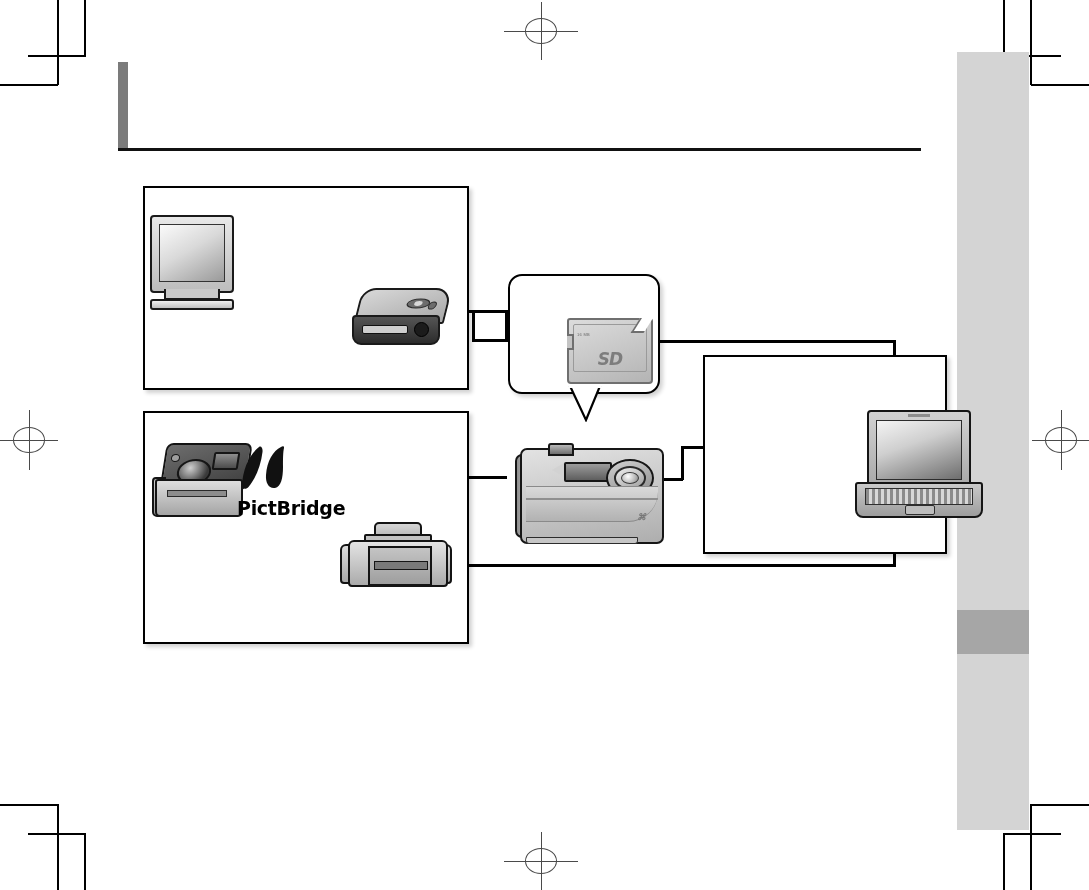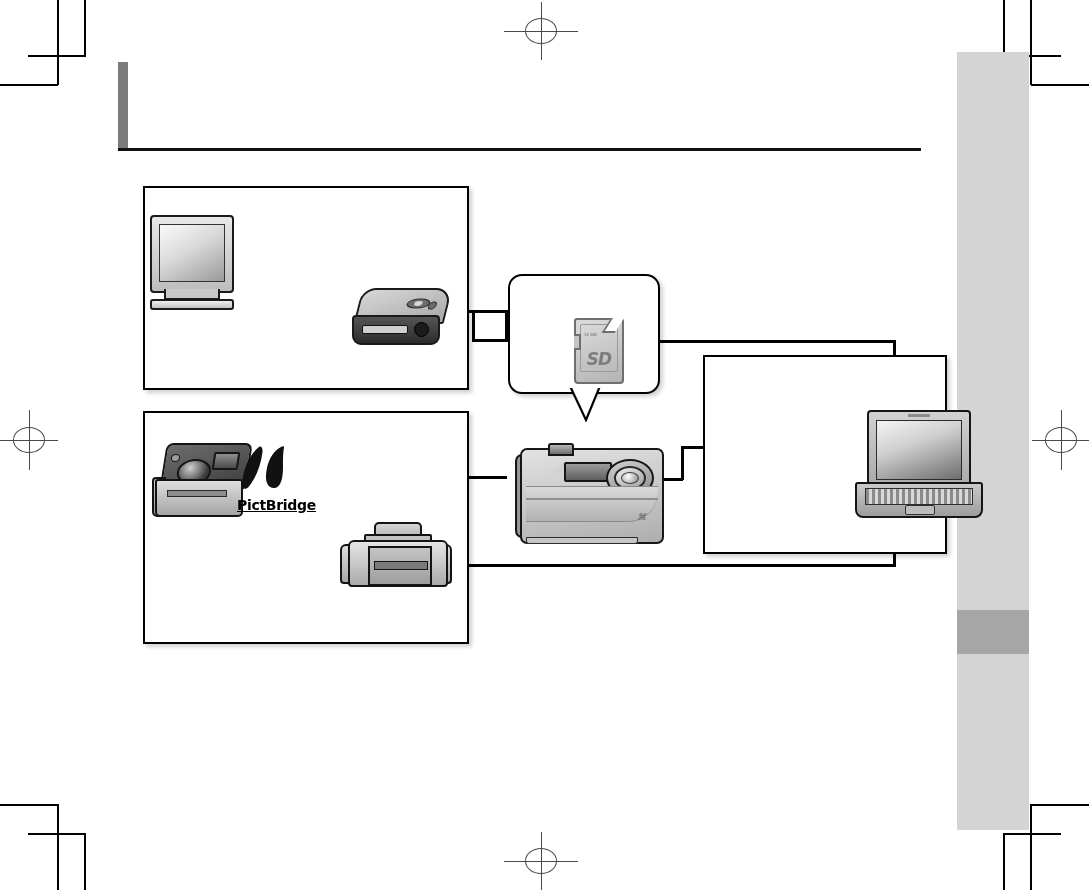--- a/index.html
+++ b/index.html
@@ -67,23 +67,23 @@
   .cr-front{position:absolute;left:0;top:27px;width:84px;height:26px;
             background:linear-gradient(180deg,#555,#2c2c2c);
             border:2px solid #1a1a1a;border-radius:4px 4px 9px 9px;}
   .cr-slot{position:absolute;left:8px;top:8px;width:44px;height:7px;background:#cfcfcf;
            border:1px solid #111;border-radius:2px;}
   .cr-btn{position:absolute;left:60px;top:5px;width:13px;height:13px;border-radius:50%;
           background:#1b1b1b;border:1px solid #000;}
   .cr-logo{position:absolute;left:46px;top:6px;width:34px;height:13px;transform:skewX(-14deg);}
 
   
-  .sd{position:absolute;left:16px;top:0;width:46px;height:62px;
+  .sd{position:absolute;left:9px;top:0;width:46px;height:62px;
       background:linear-gradient(160deg,#dcdcdc,#b4b4b4);
-      border:2px solid #6f6f6f;border-radius:3px 3px 4px 4px;}
+      border:2px solid #6f6f6f;border-radius:3px 3px 4px 4px;padding-left:36px;}
   .sd-notch{position:absolute;right:-2px;top:-2px;width:11px;height:13px;background:#fff;
             border-left:2px solid #6f6f6f;border-bottom:2px solid #6f6f6f;
             transform:skewX(-32deg);transform-origin:top right;}
   .sd-lock{position:absolute;left:-2px;top:14px;width:5px;height:12px;
            background:#c4c4c4;border:2px solid #6f6f6f;border-left:none;}
   .sd-inner{position:absolute;left:4px;top:4px;right:4px;bottom:10px;
             border:1px solid #9a9a9a;border-radius:2px;}
   .sd-tiny{position:absolute;left:8px;top:12px;font-size:4px;color:#6a6a6a;letter-spacing:.3px;}
   .sd-logo{position:absolute;left:0;right:0;top:29px;text-align:center;
            font-family:"DejaVu Sans",sans-serif;font-weight:bold;font-style:italic;
@@ -106,22 +106,22 @@
            border:2px solid #141414;border-radius:3px 3px 5px 5px;}
   .pp-tray{position:absolute;left:10px;top:9px;width:58px;height:5px;
            background:#8d8d8d;border:1px solid #2a2a2a;}
   .pp-side{position:absolute;left:-3px;top:34px;width:10px;height:36px;
            background:linear-gradient(180deg,#cfcfcf,#9a9a9a);border:2px solid #141414;
            border-radius:4px 0 0 5px;}
 
   
   .pb{position:absolute;}
   .pb-mark{position:relative;width:60px;height:46px;}
-  .pb-txt{font-family:"DejaVu Sans",sans-serif;font-weight:bold;font-size:14px;
-          color:#000;letter-spacing:-.3px;text-align:center;margin-top:2px;text-decoration:underline;}
+  .pb-txt{font-family:"DejaVu Sans",sans-serif;font-weight:bold;font-size:19px;
+          color:#000;letter-spacing:-.3px;text-align:center;margin-top:2px;}
 
   
   .ij-feed{position:absolute;left:26px;top:0;width:44px;height:16px;
            background:linear-gradient(180deg,#d6d6d6,#b0b0b0);
            border:2px solid #141414;border-radius:5px 5px 0 0;}
   .ij-feed2{position:absolute;left:16px;top:12px;width:64px;height:9px;
             background:#c2c2c2;border:2px solid #141414;border-radius:2px;}
   .ij-body{position:absolute;left:0;top:18px;width:96px;height:43px;
            background:linear-gradient(180deg,#e4e4e4,#ababab);
            border:2px solid #141414;border-radius:6px 6px 4px 4px;}

